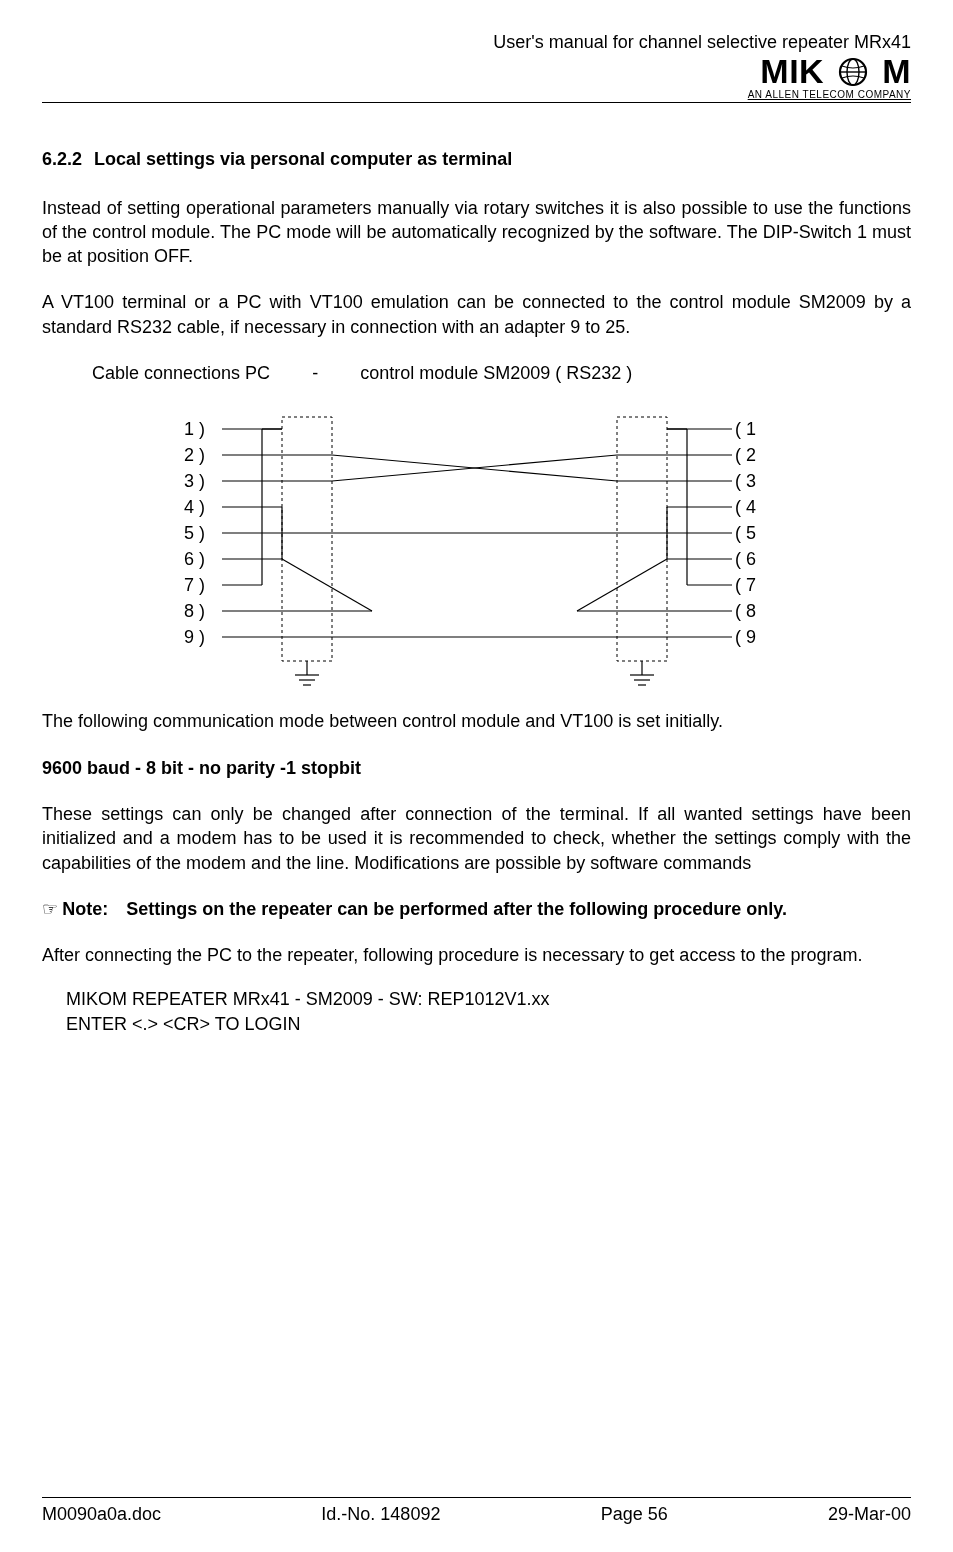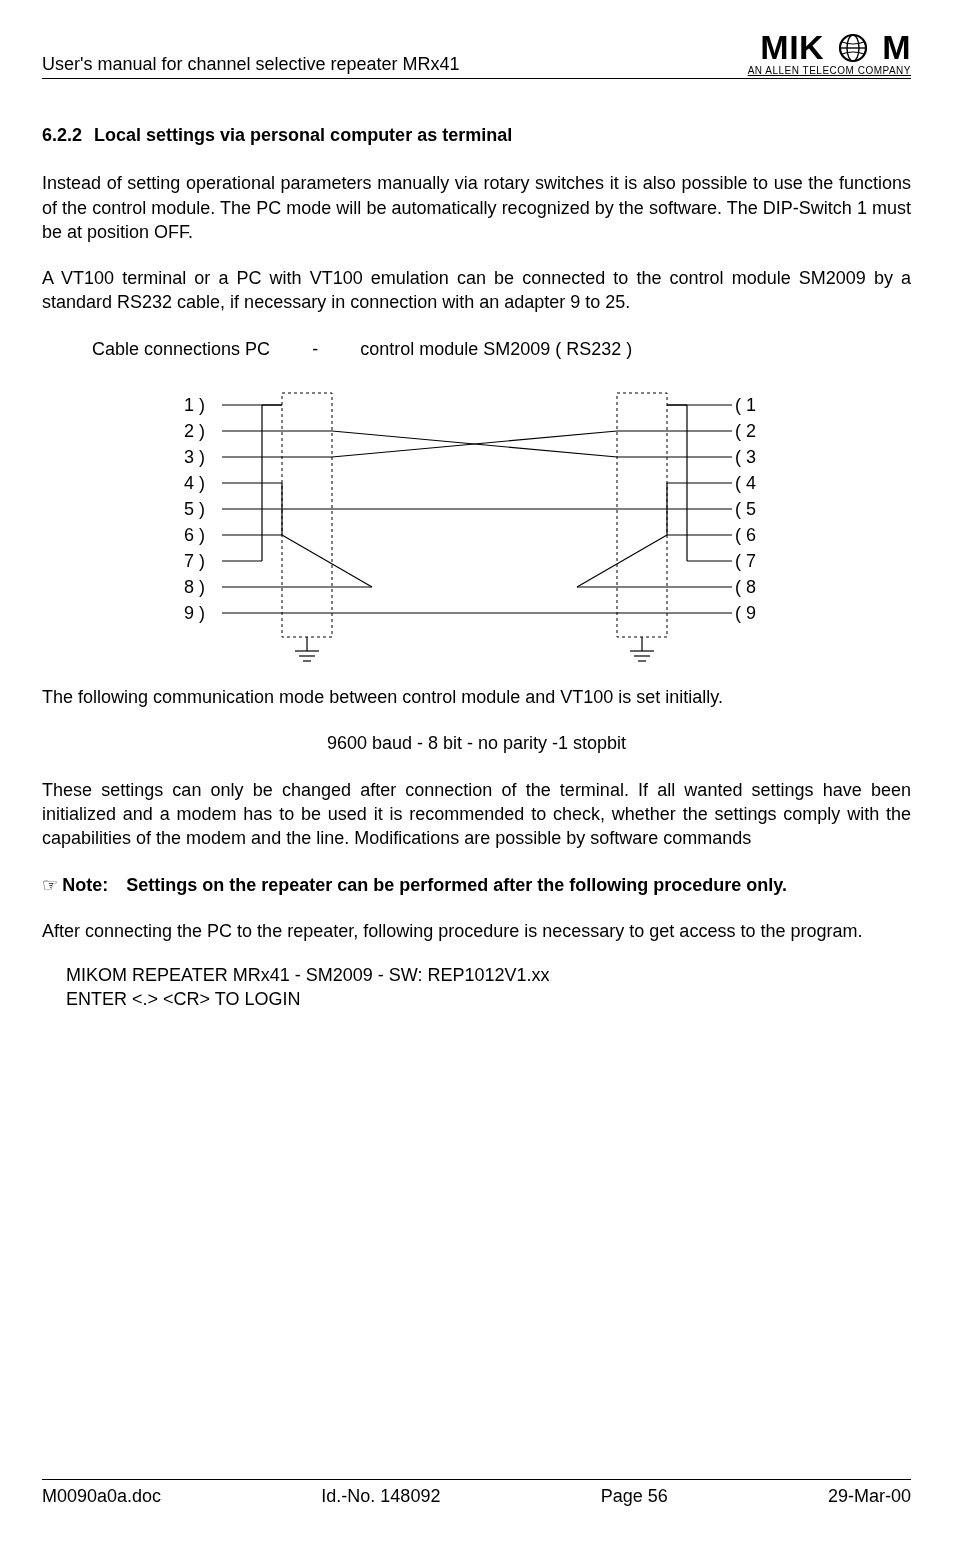--- a/index.html
+++ b/index.html
@@ -19,20 +19,21 @@
     padding: 30px 42px 20px 42px;
     position: relative;
   }
   .header-area {
     display: flex;
     justify-content: space-between;
     align-items: flex-end;
     border-bottom: 1.5px solid #000;
     padding-bottom: 2px;
     margin-bottom: 44px;
+    flex-direction: column;
   }
   .header-title {
     font-size: 18px;
   }
   .logo-block {
     text-align: right;
     line-height: 1;
   }
   .logo-main {
     font-size: 34px;
@@ -84,22 +85,22 @@
   }
   .underline { text-decoration: underline; }
   .diagram-wrap {
     width: 100%;
     display: flex;
     justify-content: center;
     margin: 18px 0 16px 0;
   }
   .diagram-wrap svg { display: block; }
   .bold-center {
-    font-weight: normal;
-    text-align: center;
+    font-weight: bold;
+    text-align: left;
     margin: 0 0 22px 0;
   }
   .note-row {
     display: flex;
     margin: 0 0 22px 0;
     text-align: justify;
   }
   .note-pointer {
     font-size: 18px;
     margin-right: 4px;
@@ -116,21 +117,21 @@
     flex: 1 1 auto;
     text-align: justify;
   }
   .indent-block {
     padding-left: 24px;
     margin: 0 0 22px 0;
   }
   .footer-area {
     position: absolute;
     left: 42px; right: 42px;
-    bottom: 44px;
+    bottom: 26px;
     border-top: 1.5px solid #000;
     padding-top: 4px;
     display: flex;
     justify-content: space-between;
     font-size: 18px;
   }
 </style>
 </head>
 <body>
 

